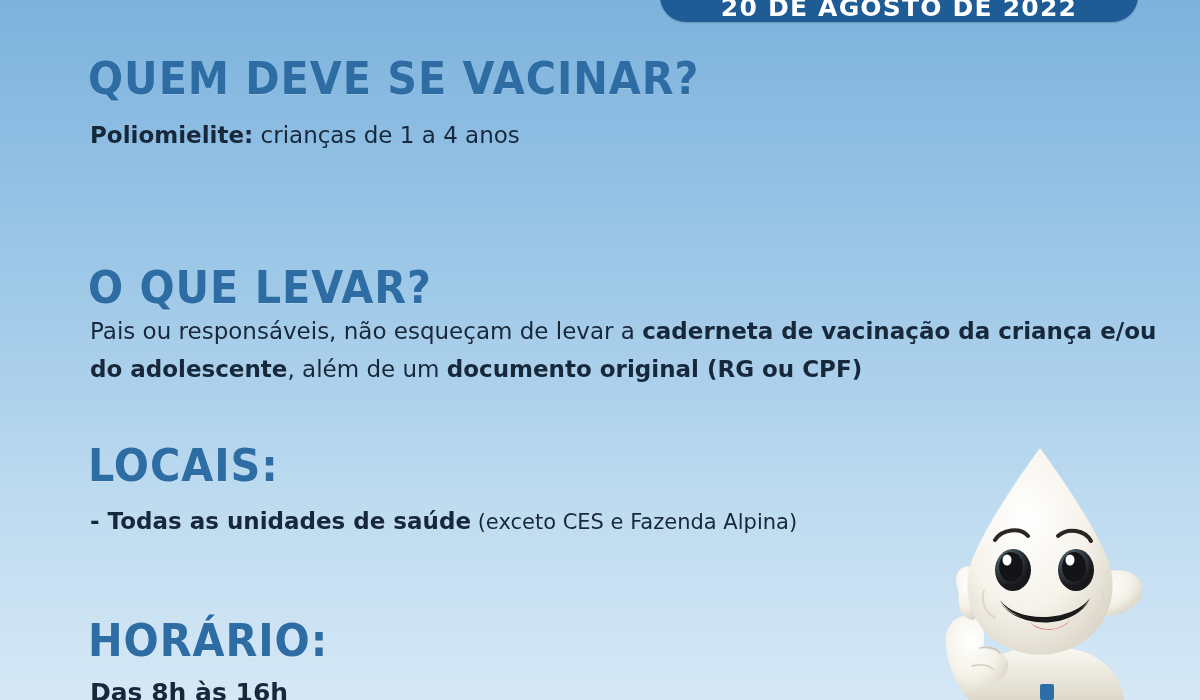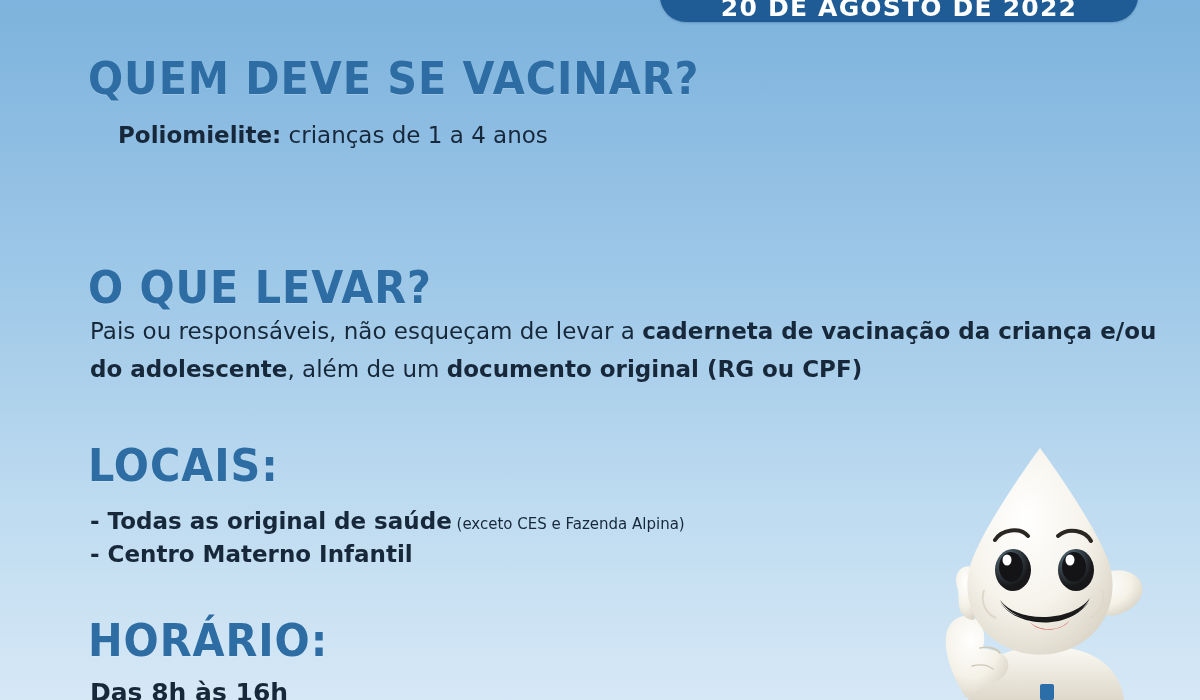--- a/index.html
+++ b/index.html
@@ -71,23 +71,23 @@
   .body-line {
     position: absolute;
     left: 90px;
     color: #17283A;
     font-family: "DejaVu Sans", sans-serif;
     font-size: 23px;
     line-height: 34px;
     white-space: nowrap;
   }
   .body-line b { font-weight: bold; }
-  .small-note { font-size: 15px; margin-top: 32px; }
-
-  #line-polio      { top: 118px; margin-left: 28px; }
+  .small-note { font-size: 21px; margin-top: 32px; }
+
+  #line-polio      { top: 118px; }
   #line-caderneta  { top: 166px; white-space: normal; width: 920px; }
   #para-levar      { top: 312px; white-space: normal; width: 1070px; line-height: 38px; }
   #locais-1        { top: 504px; }
   #locais-2        { top: 537px; }
   #horario-line    { top: 676px; font-weight: bold; font-size: 25px; }
 
   
   #mascot {
     position: absolute;
     left: 880px;
@@ -115,26 +115,23 @@
 
   <div id="heading-levar" class="section-heading">O QUE LEVAR?</div>
 
   <div id="para-levar" class="body-line">
     <span>Pais ou responsáveis, não esqueçam de levar a </span><b>caderneta de vacinação da criança e/ou do adolescente</b><span>, além de um </span><b>documento original (RG ou CPF)</b>
   </div>
 
   <div id="heading-locais" class="section-heading">LOCAIS:</div>
 
   <div id="locais-1" class="body-line">
-    <b>- Todas as original de saúde</b><span class="small-note"> (exceto CES e Fazenda Alpina)</span>
-  </div>
-
-  <div id="locais-2" class="body-line">
-    <b>- Centro Materno Infantil</b>
-  </div>
+    <b>- Todas as unidades de saúde</b><span class="small-note"> (exceto CES e Fazenda Alpina)</span>
+  </div>
+
 
   <div id="heading-horario" class="section-heading">HORÁRIO:</div>
 
   <div id="horario-line" class="body-line">Das 8h às 16h</div>
 
   <div id="mascot">
     <svg width="320" height="260" viewBox="0 0 320 260" xmlns="http://www.w3.org/2000/svg">
       <defs>
         <radialGradient id="dropGrad" cx="40%" cy="35%" r="72%">
           <stop offset="0%" stop-color="#FFFFFF"></stop>

